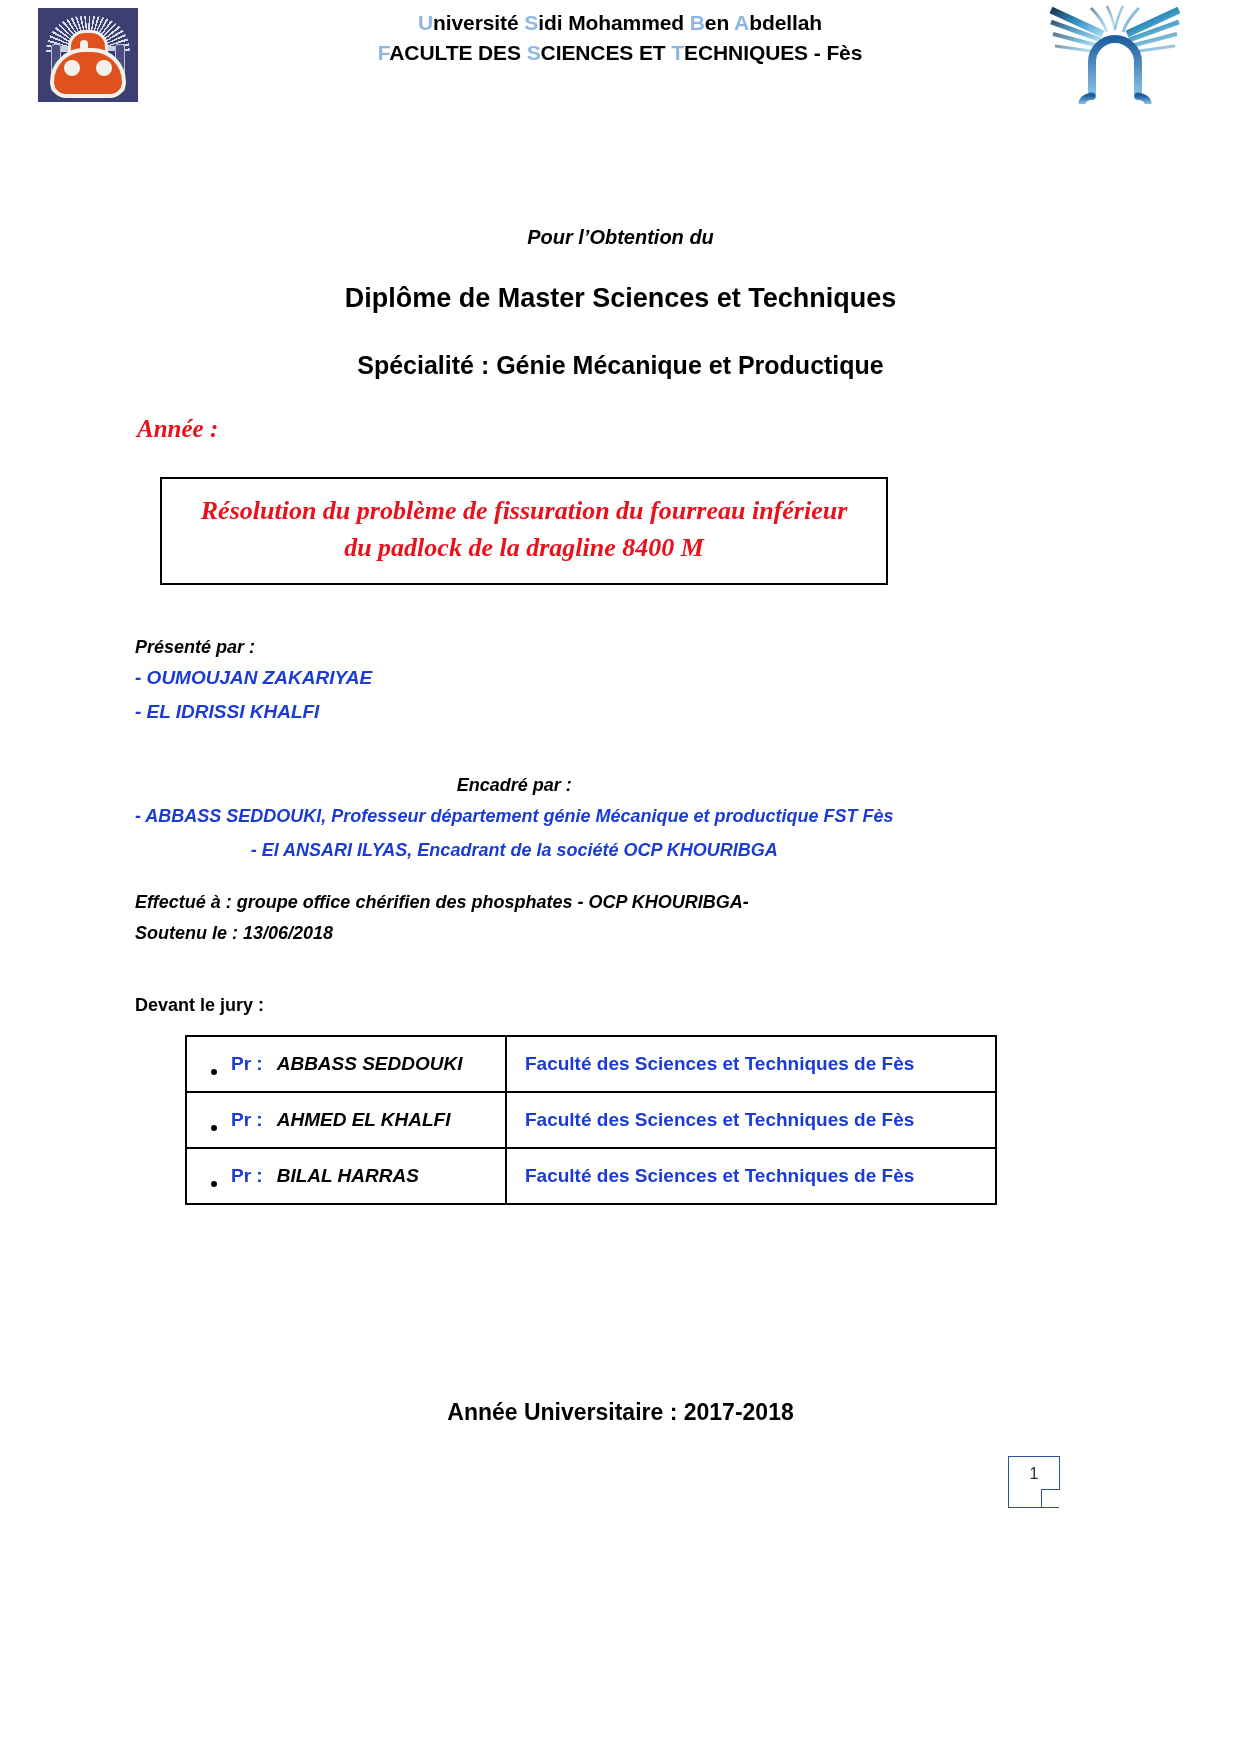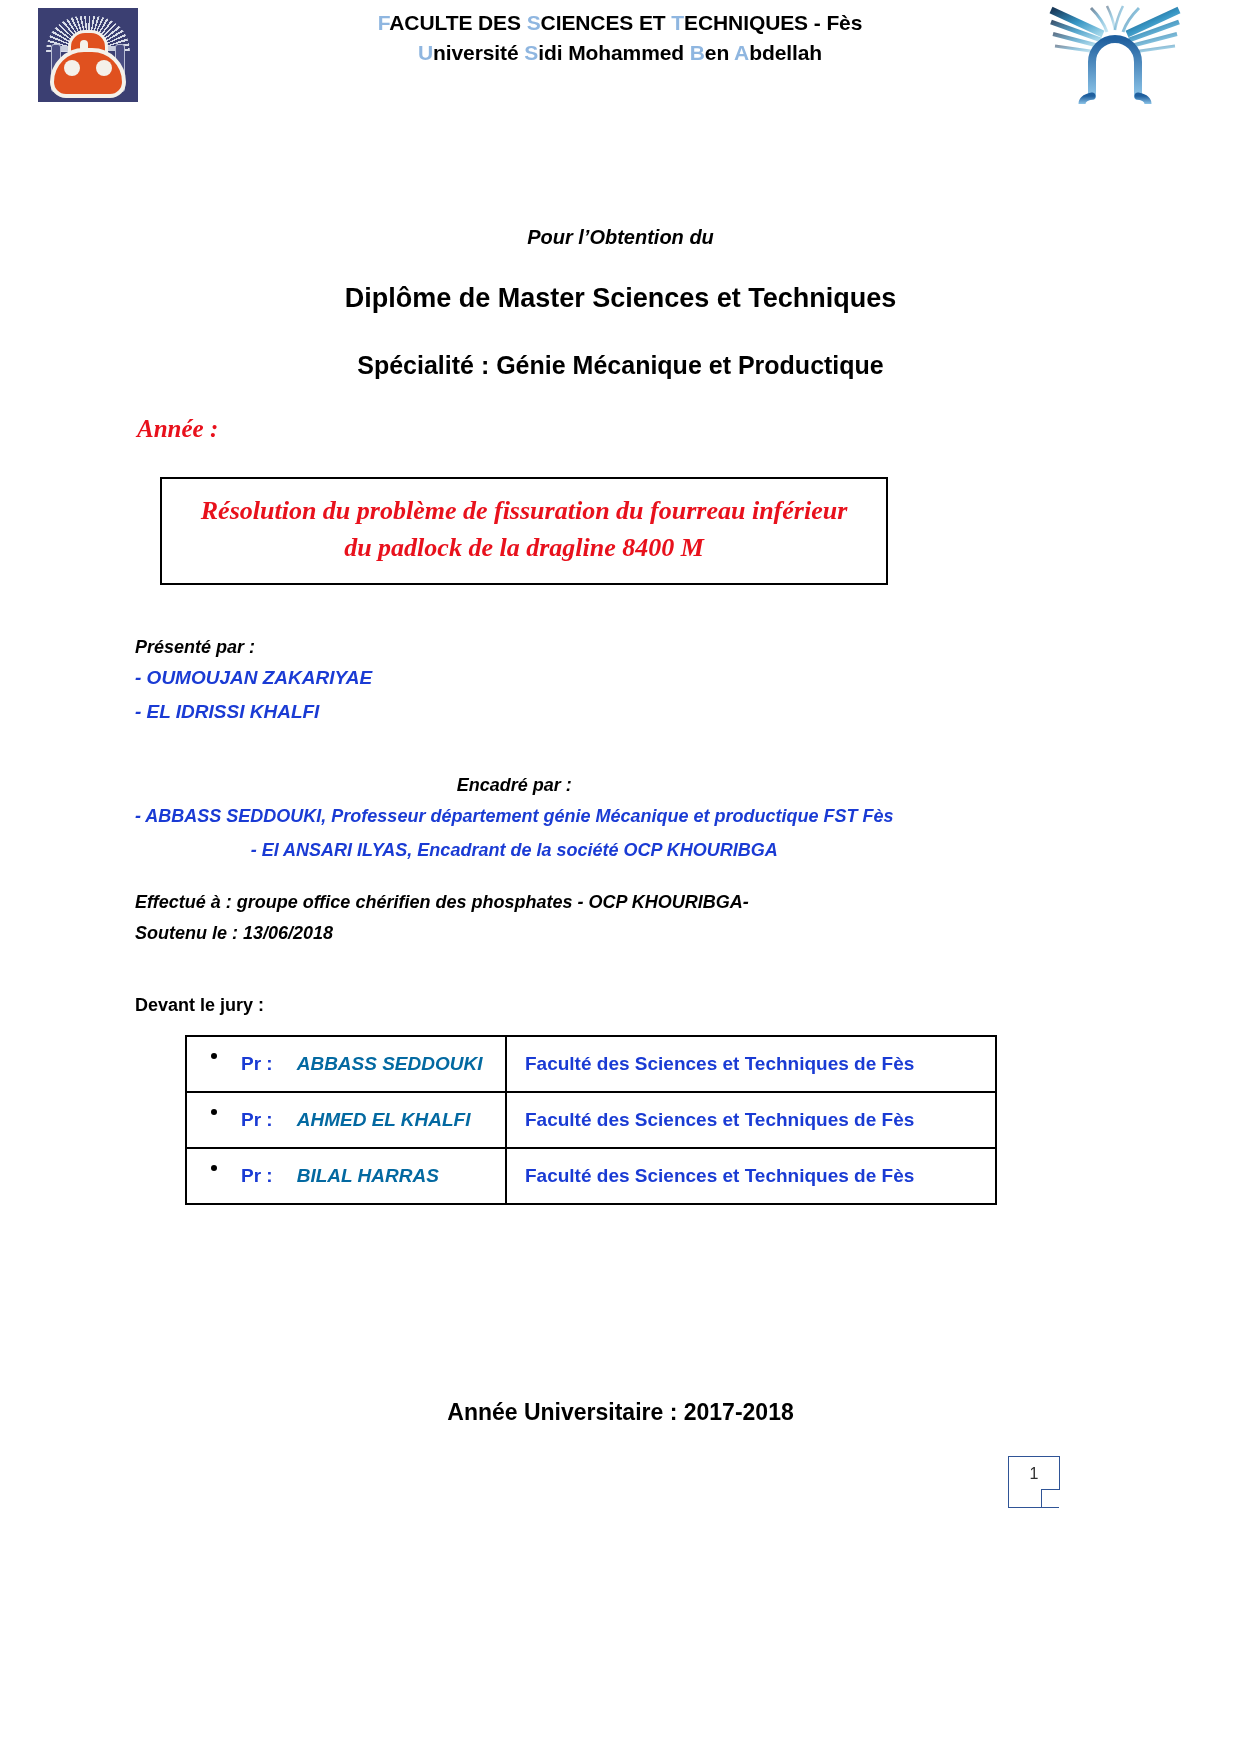--- a/index.html
+++ b/index.html
@@ -264,42 +264,42 @@
     border: 2px solid #000000;
     height: 54px;
     vertical-align: middle;
     padding: 0;
   }
   .jury-table td.col-name { width: 308px; padding-left: 10px; }
   .jury-table td.col-fac  { padding-left: 18px; }
 
   .bullet-row {
     display: flex;
-    align-items: flex-start;
-    gap: 24px;
+    align-items: flex-end;
+    gap: 14px;
   }
   .bullet {
     width: 6px;
     height: 6px;
     background: #000;
     border-radius: 50%;
     margin-left: 14px;
     flex: none;
   }
   .pr-label {
     font-size: 19px;
     font-weight: bold;
     color: #1a3bd4;
     white-space: nowrap;
   }
   .pr-name {
     font-size: 19px;
     font-weight: bold;
     font-style: italic;
-    color: #0369a1;
+    color: #000000;
     white-space: nowrap;
   }
   .fac-text {
     font-size: 19px;
     font-weight: bold;
     color: #1a3bd4;
     white-space: nowrap;
   }
 
   
@@ -354,24 +354,24 @@
       <div class="fan"></div>
       <div class="bar"></div>
       <div class="pillar-l"></div>
       <div class="pillar-r"></div>
       <div class="crest-top"></div>
       <div class="crest-bot"></div>
     </div>
 
     <div class="uni-name">
       <div>
-        <span class="cap">F</span>ACULTE DES <span class="cap">S</span>CIENCES ET <span class="cap">T</span>ECHNIQUES - Fès
+        <span class="cap">U</span>niversité <span class="cap">S</span>idi Mohammed <span class="cap">B</span>en <span class="cap">A</span>bdellah
       </div>
       <div>
-        <span class="cap">U</span>niversité <span class="cap">S</span>idi Mohammed <span class="cap">B</span>en <span class="cap">A</span>bdellah
+        <span class="cap">F</span>ACULTE DES <span class="cap">S</span>CIENCES ET <span class="cap">T</span>ECHNIQUES - Fès
       </div>
     </div>
 
     <div class="logo-right">
       <svg width="136" height="100" viewBox="0 0 136 100" aria-hidden="true">
         <defs>
           <linearGradient id="gA" x1="0" y1="0" x2="1" y2="1">
             <stop offset="0" stop-color="#0c2d4e"></stop>
             <stop offset="0.5" stop-color="#2b8fc0"></stop>
             <stop offset="1" stop-color="#9fd6ea"></stop>

